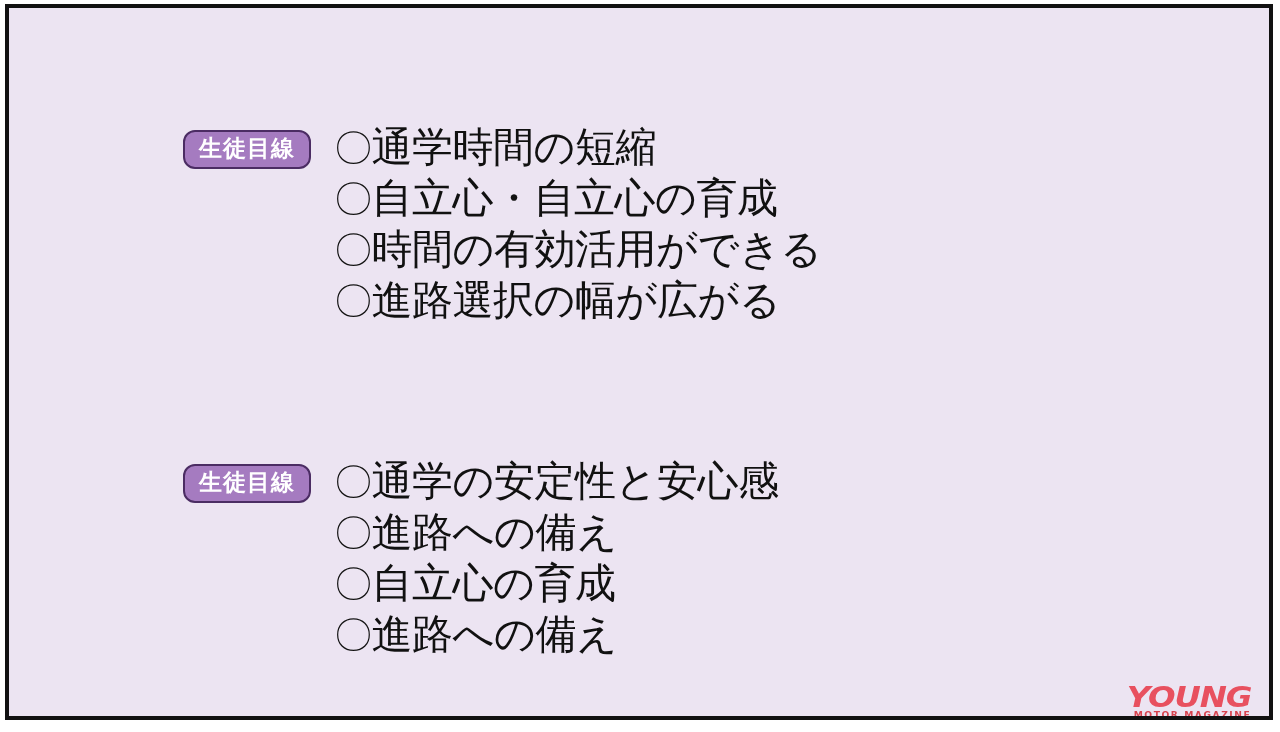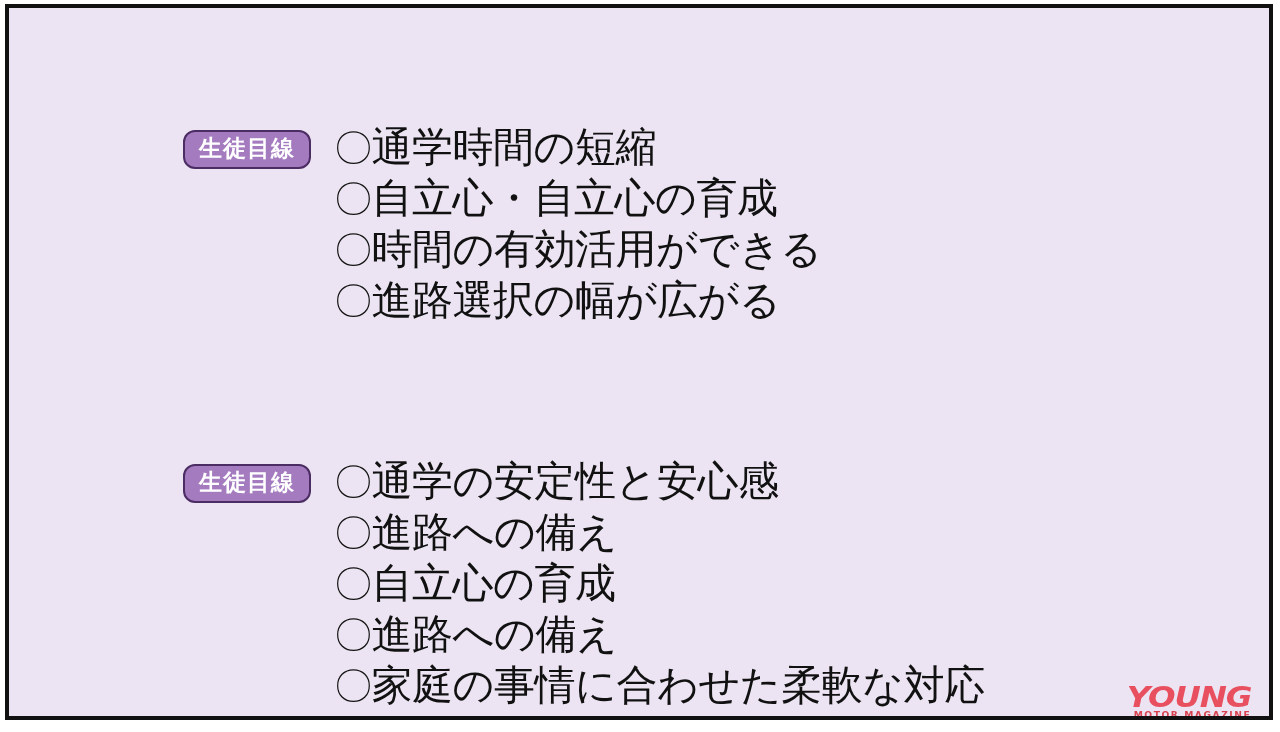--- a/index.html
+++ b/index.html
@@ -175,21 +175,20 @@
       <div class="section" id="section-guardian">
         <div class="section-inner">
           <div class="badge-col">
             <span class="badge">生徒目線</span>
           </div>
           <ul class="bullet-list">
             <li class="bullet-item"><span class="bullet-mark">〇</span><span>通学の安定性と安心感</span></li>
             <li class="bullet-item"><span class="bullet-mark">〇</span><span>進路への備え</span></li>
             <li class="bullet-item"><span class="bullet-mark">〇</span><span>自立心の育成</span></li>
             <li class="bullet-item"><span class="bullet-mark">〇</span><span>進路への備え</span></li>
-            <li class="bullet-item"><span class="bullet-mark">〇</span><span>家庭の事情に合わせた柔軟な対応</span></li>
           </ul>
         </div>
       </div>
 
       <div class="watermark">
         <span class="wm-main">YOUNG</span>
         <span class="wm-sub">MOTOR MAGAZINE</span>
       </div>
 
     </div>

